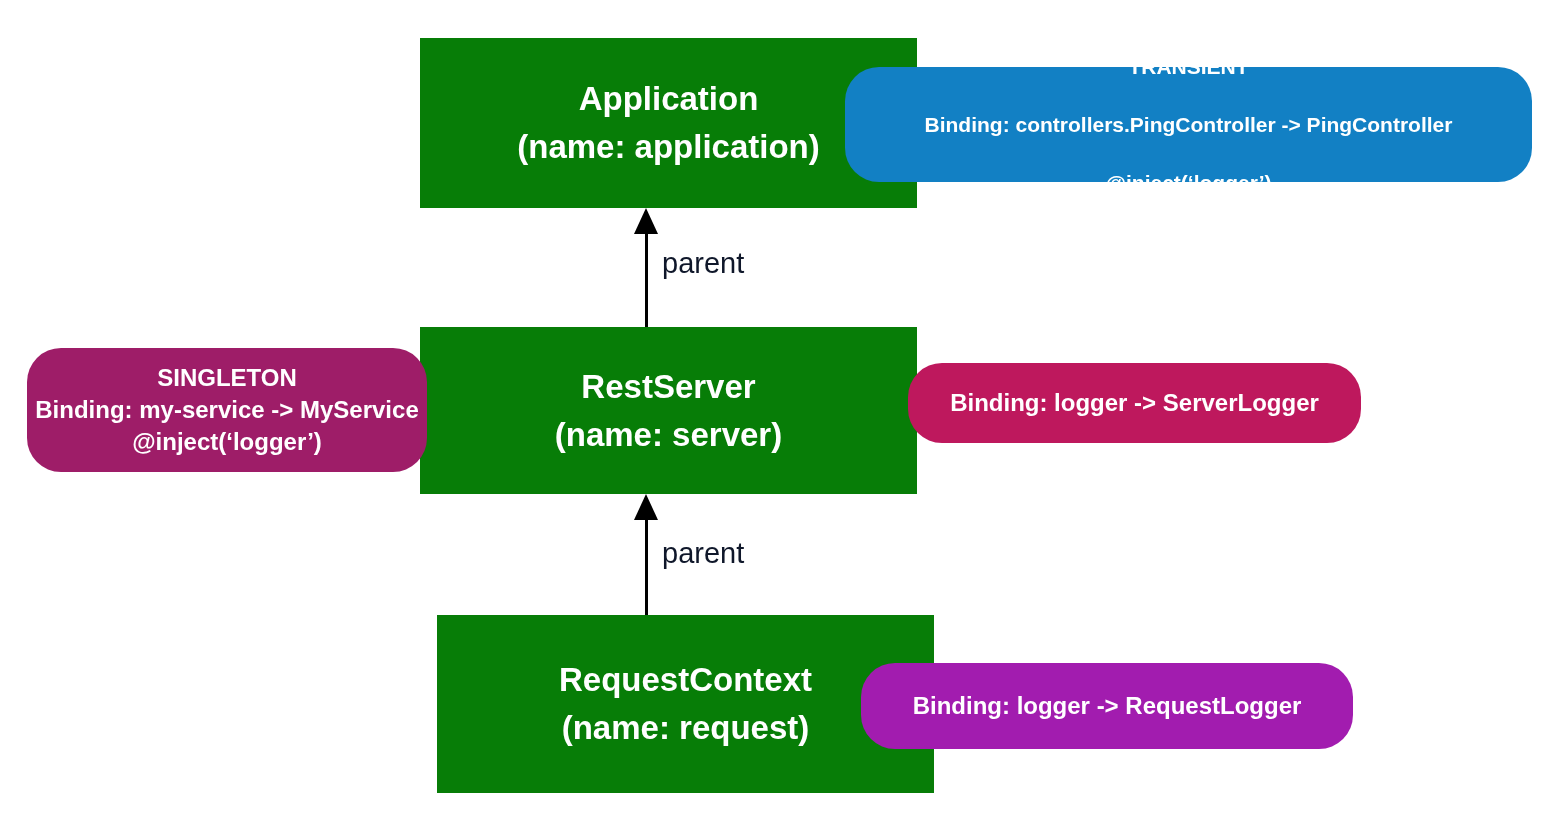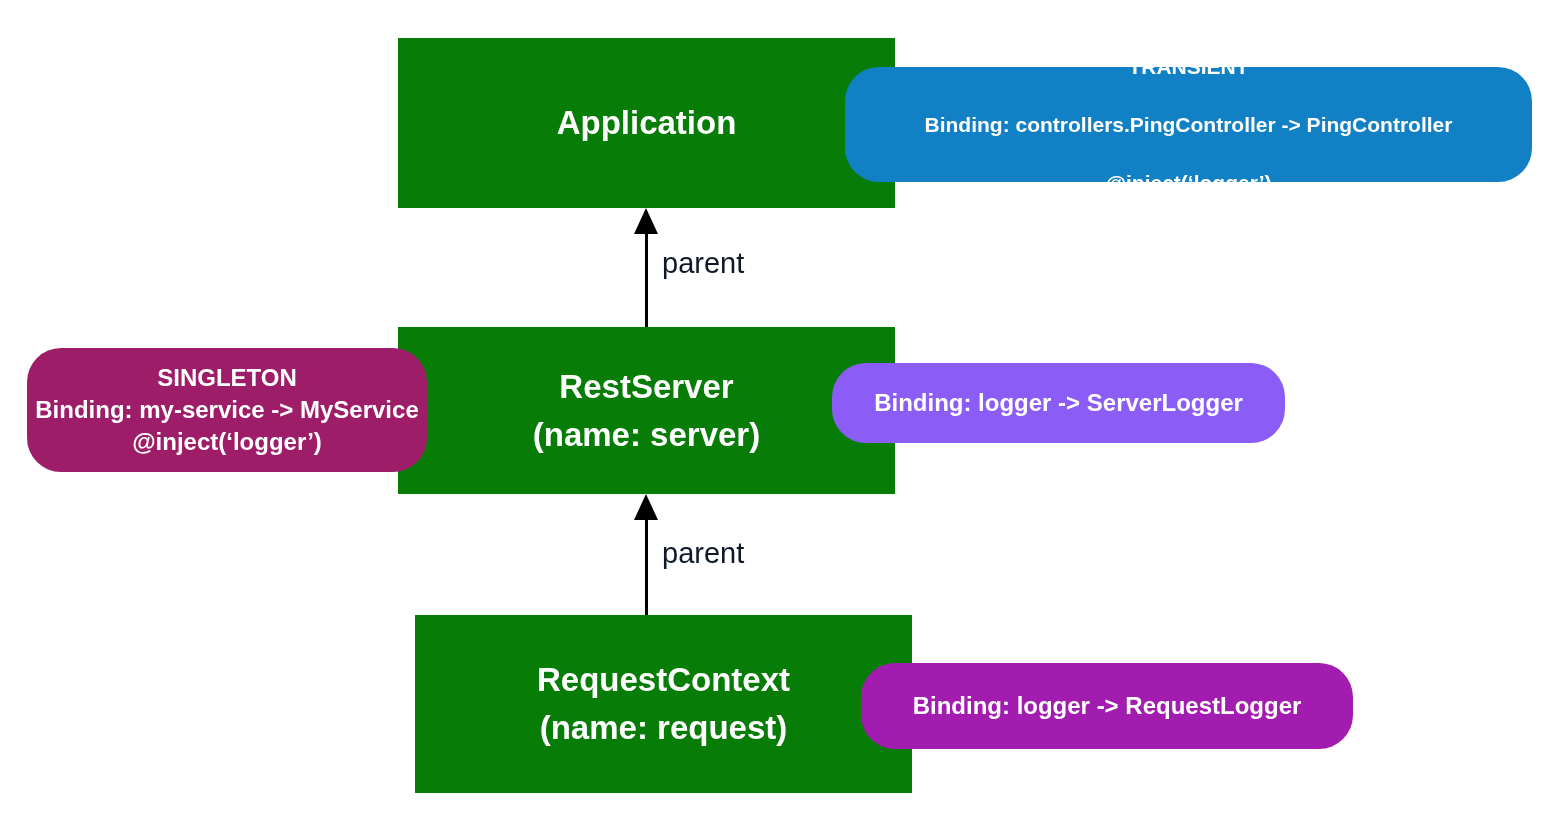--- a/index.html
+++ b/index.html
@@ -23,20 +23,21 @@
     color: #ffffff;
     display: flex;
     flex-direction: column;
     align-items: center;
     justify-content: center;
     text-align: center;
     font-weight: bold;
     font-size: 33px;
     line-height: 48px;
     z-index: 1;
+    margin-left: 22px;
   }
   .ctx-application { left: 398px; top: 38px;  width: 497px; height: 170px; }
   .ctx-server      { left: 398px; top: 327px; width: 497px; height: 167px; }
   .ctx-request     { left: 415px; top: 615px; width: 497px; height: 178px; }
 
   
   .badge {
     position: absolute;
     color: #ffffff;
     font-weight: bold;
@@ -55,22 +56,22 @@
     line-height: 30px;
     gap: 28px;
   }
   .badge-singleton {
     left: 27px; top: 348px; width: 400px; height: 124px;
     background: #9e1d68;
     font-size: 24px;
     line-height: 32px;
   }
   .badge-server-logger {
-    left: 832px; top: 363px; width: 453px; height: 80px;
-    background: #8b5cf6;
+    left: 908px; top: 363px; width: 453px; height: 80px;
+    background: #be185d;
     font-size: 24px;
     line-height: 30px;
   }
   .badge-request-logger {
     left: 861px; top: 663px; width: 492px; height: 86px;
     background: #a21caf;
     font-size: 24px;
     line-height: 30px;
   }
 
@@ -108,20 +109,21 @@
   .parent-1 { left: 662px; top: 247px; }
   .parent-2 { left: 662px; top: 537px; }
 </style>
 </head>
 <body>
 
 <div class="canvas">
 
   <div class="ctx ctx-application">
     <div>Application</div>
+    <div>(name: application)</div>
   </div>
 
   <div class="ctx ctx-server">
     <div>RestServer</div>
     <div>(name: server)</div>
   </div>
 
   <div class="ctx ctx-request">
     <div>RequestContext</div>
     <div>(name: request)</div>

